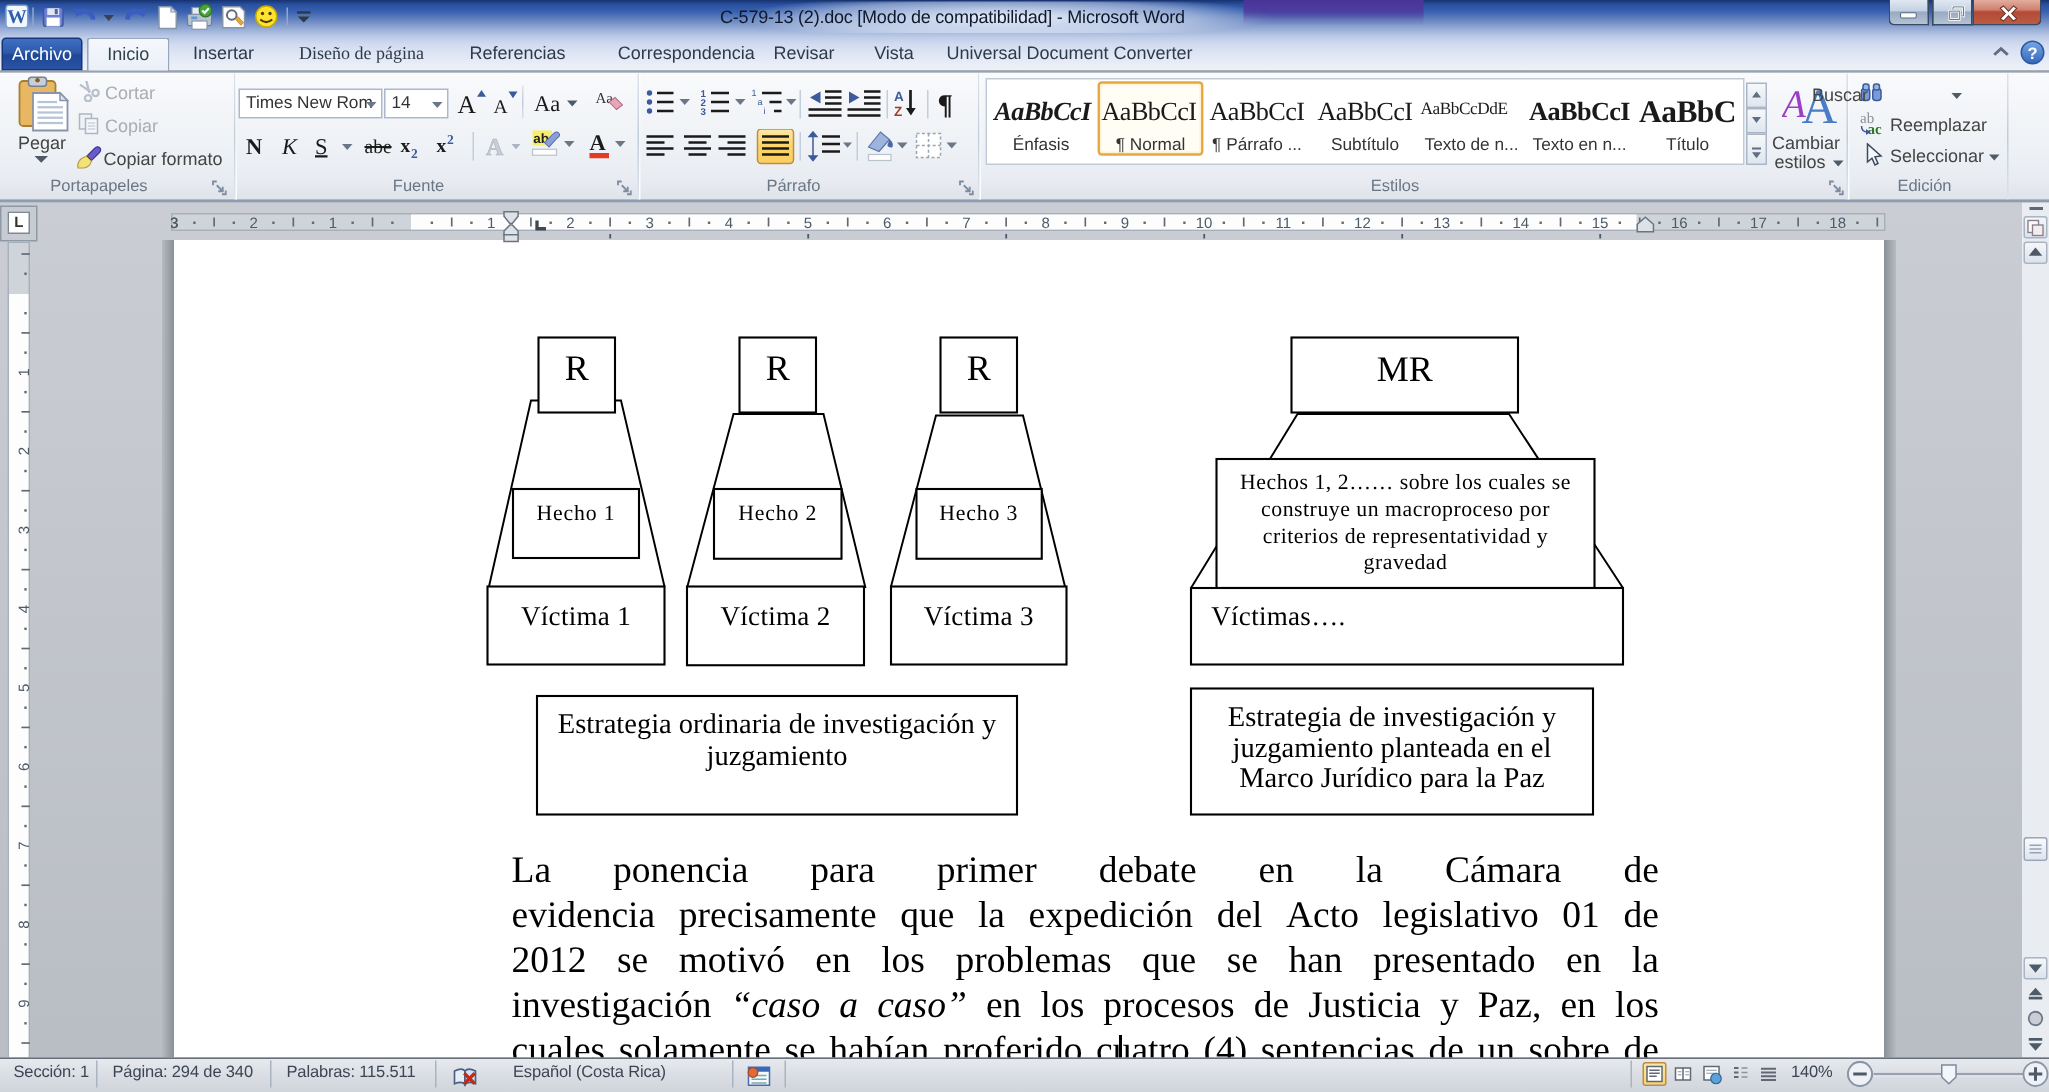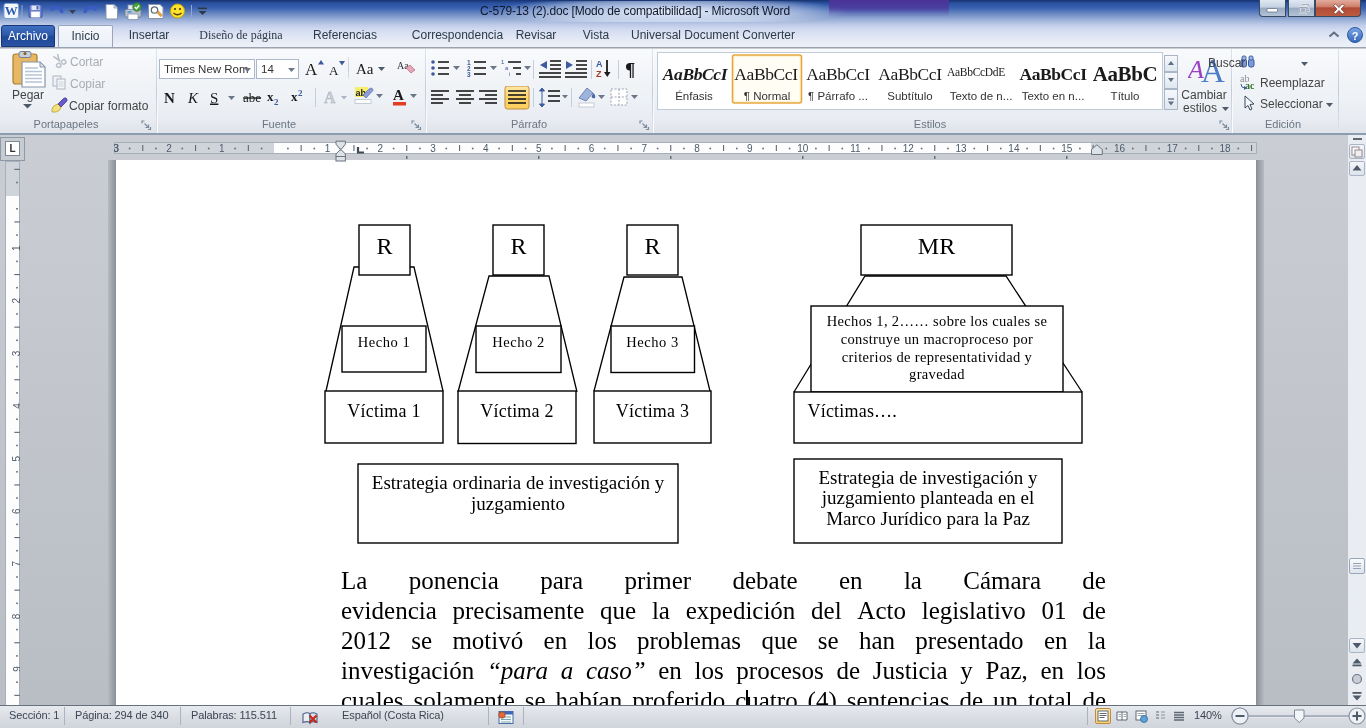--- a/index.html
+++ b/index.html
@@ -748,21 +748,21 @@
         <span>problemas</span>
         <span>que</span>
         <span>se</span>
         <span>han</span>
         <span>presentado</span>
         <span>en</span>
         <span>la</span>
       </div>
     <div class="abs pline" style="top:521px;">
         <span>investigación</span>
-        <span><i>“para</i></span>
+        <span><i>“caso</i></span>
         <span><i>a</i></span>
         <span><i>caso”</i></span>
         <span>en</span>
         <span>los</span>
         <span>procesos</span>
         <span>de</span>
         <span>Justicia</span>
         <span>y</span>
         <span>Paz,</span>
         <span>en</span>
@@ -772,21 +772,21 @@
         <span>cuales</span>
         <span>solamente</span>
         <span>se</span>
         <span>habían</span>
         <span>proferido</span>
         <span>cuatro</span>
         <span>(4)</span>
         <span>sentencias</span>
         <span>de</span>
         <span>un</span>
-        <span>total</span>
+        <span>sobre</span>
         <span>de</span>
       </div>
     <div class="abs" style="left:746px;top:555px;width:1.5px;height:16px;background:#000;"></div>
   </div>
 
   <div class="abs" id="statusbar"></div>
   <div class="abs sbtext" style="left:9px;top:709px;">Sección: 1</div>
   <div class="abs sbsep" style="left:64px;top:707px;"></div>
   <div class="abs sbtext" style="left:75px;top:709px;">Página: 294 de 340</div>
   <div class="abs sbsep" style="left:180px;top:707px;"></div>

